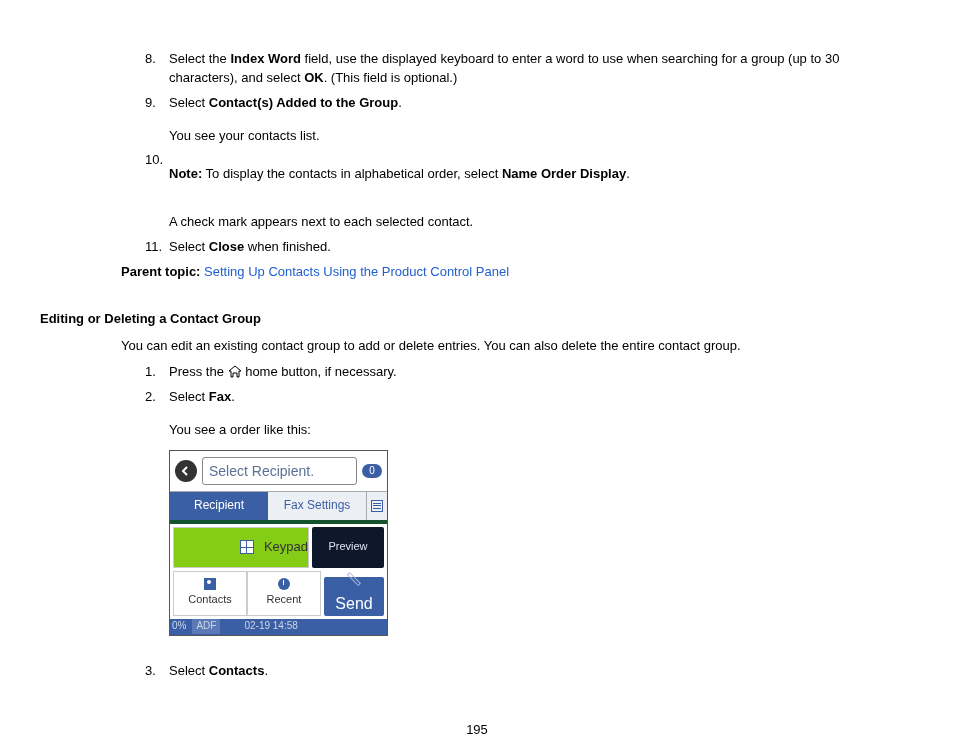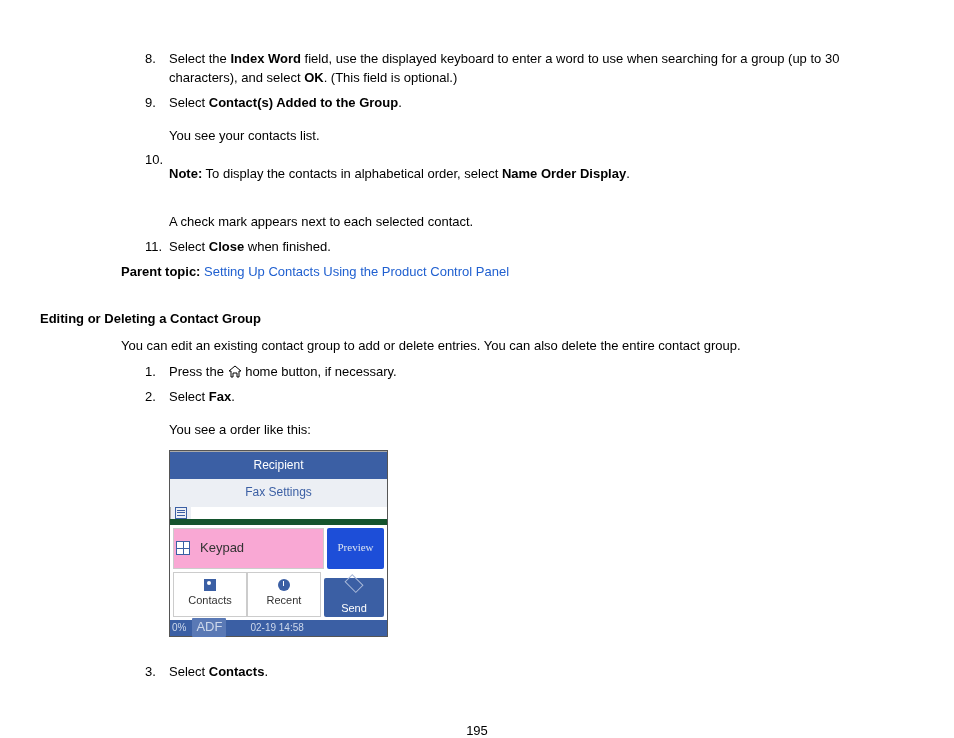--- a/index.html
+++ b/index.html
@@ -92,22 +92,21 @@
     width: 20px; height: 14px;
     border-radius: 8px;
     background: #3b5fa4;
     color: #fff;
     font-size: 10px;
     display: flex; align-items: center; justify-content: center;
   }
   .fx-tabs {
     display: flex;
     border-top: 1px solid #aaa;
-    border-bottom: 6px solid #14532d;
-    flex-direction: column;
+    border-bottom: 4px solid #14532d;
   }
   .fx-tab {
     text-align: center;
     font-size: 12px;
     padding: 5px 0;
   }
   .fx-tab-active {
     flex: 1;
     background: #3b5fa4;
     color: #fff;
@@ -130,49 +129,49 @@
     padding: 1px;
     box-sizing: border-box;
   }
   .fx-tab-menu-inner div { height: 1px; background: #3b5fa4; }
   .fx-row2 {
     display: flex;
     height: 44px;
   }
   .fx-keypad {
     flex: 1;
-    background: #f9a8d4;
+    background: #84cc16;
     border: 1px solid #ccc;
     margin: 3px 0 0 3px;
     display: flex; align-items: center;
     padding-left: 2px;
     gap: 10px;
     color: #333;
     font-size: 13px;
+    justify-content: flex-end;
   }
   .fx-keypad-icon {
     width: 14px; height: 14px;
     background: #3b5fa4;
     display: grid;
     grid-template-columns: repeat(2,1fr);
     grid-template-rows: repeat(2,1fr);
     gap: 1px;
     padding: 1px;
     box-sizing: border-box;
   }
   .fx-keypad-icon span { background: #fff; }
   .fx-preview {
-    width: 57px;
+    width: 72px;
     margin: 3px 3px 0 3px;
-    background: #1d4ed8;
+    background: #0f172a;
     color: #dbe3f0;
     font-size: 11px;
     display: flex; align-items: center; justify-content: center;
     border-radius: 2px;
-    font-family: Liberation Serif, serif;
   }
   .fx-row3 {
     display: flex;
     height: 48px;
   }
   .fx-btn {
     flex: 1;
     background: #fff;
     border: 1px solid #ccc;
     margin: 3px 0 0 3px;
@@ -196,21 +195,21 @@
     position: relative;
   }
   .fx-recent-icon::after{
     content:""; position:absolute; left:5px; top:2px; width:1px; height:5px; background:#fff;
   }
   .fx-send {
     width: 60px;
     margin: 9px 3px 0 3px;
     background: #3b5fa4;
     color: #fff;
-    font-size: 11px;
+    font-size: 16px;
     display: flex; flex-direction: column; align-items: center; justify-content: center;
     gap: 12px;
     border-radius: 2px;
   }
   .fx-send-icon {
     width: 14px; height: 14px;
     border: 1px solid #a9b9d9;
     transform: rotate(45deg);
   }
   .fx-status {
@@ -221,21 +220,21 @@
     font-size: 10px;
     height: 16px;
     padding: 0 2px;
     gap: 6px;
     margin-top: 3px;
   }
   .fx-adf {
     background: #5a79b5;
     padding: 0 4px;
     border-radius: 1px;
-    font-size: 13px;
+    font-size: 10px;
   }
   .fx-time { margin-left: 18px; }
 </style>
 </head>
 <body>
 
 <div class="content">
 
   <div class="ol-item">
     <div class="ol-num">8.</div>
@@ -295,20 +294,29 @@
   </div>
 
   <div class="ol-item">
     <div class="ol-num">2.</div>
     <div class="ol-body">
       <span>Select </span><b>Fax</b><span>.</span>
       <div class="sub-para">You see a order like this:</div>
 
       
       <div class="fax-screen">
+        <div class="fx-top">
+          <div class="fx-back">
+            <svg width="12" height="12" viewBox="0 0 12 12">
+                <path d="M7 2 L3 6 L7 10" fill="none" stroke="#fff" stroke-width="2"></path>
+              </svg>
+          </div>
+          <div class="fx-recipient-box">Select Recipient.</div>
+          <div class="fx-badge">0</div>
+        </div>
         <div class="fx-tabs">
           <div class="fx-tab fx-tab-active">Recipient</div>
           <div class="fx-tab fx-tab-inactive">Fax Settings</div>
           <div class="fx-tab-menu">
             <div class="fx-tab-menu-inner">
                 <div></div>
                 <div></div>
                 <div></div>
               </div>
           </div>

